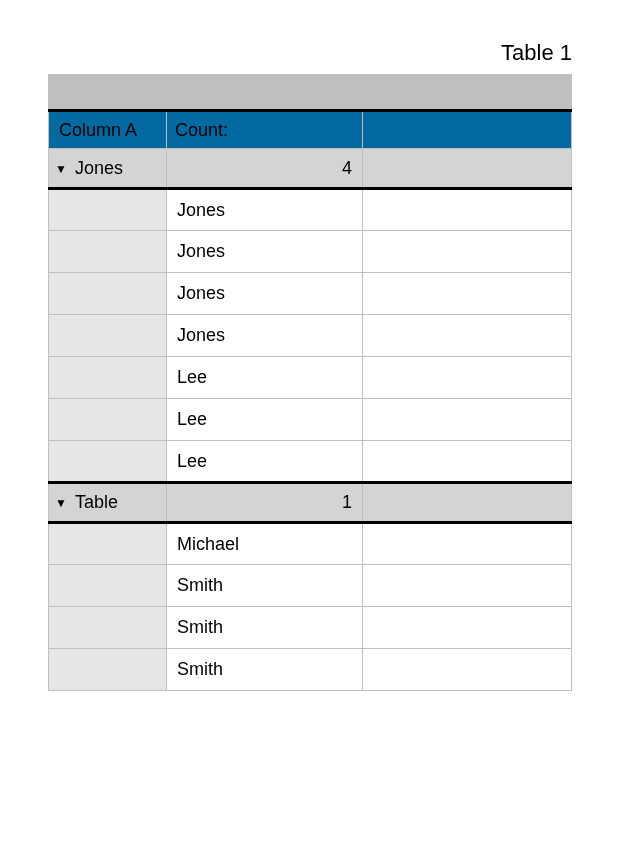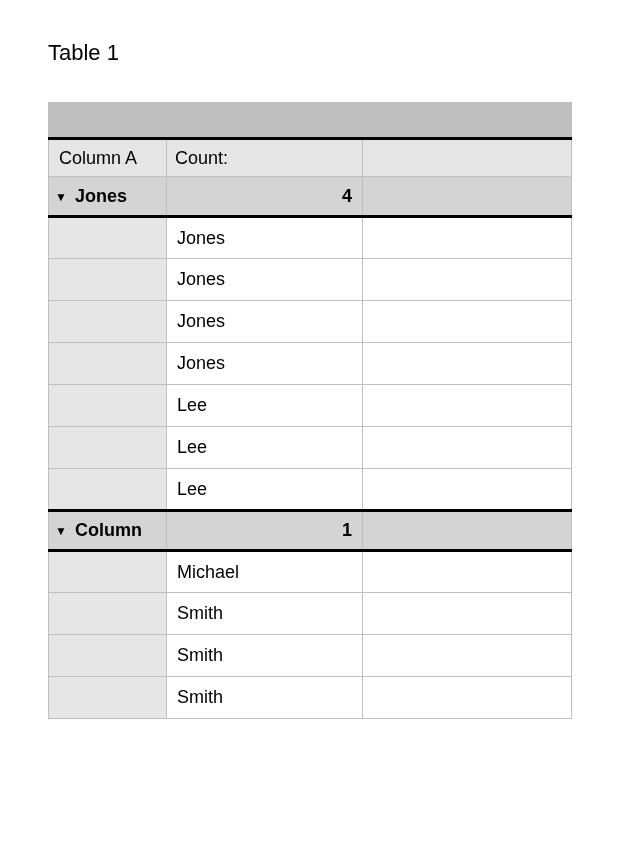--- a/index.html
+++ b/index.html
@@ -7,24 +7,24 @@
       margin: 0;
       padding: 0;
     }
     body {
       font-family: -apple-system, BlinkMacSystemFont, "Helvetica Neue", Arial, sans-serif;
       background: #ffffff;
       padding: 40px 48px;
       width: 620px;
     }
     .title {
-      text-align: left;
+      text-align: right;
       font-size: 22px;
       font-weight: 400;
-      margin-bottom: 36px;
+      margin-bottom: 8px;
       color: #000;
     }
     .table {
       width: 100%;
       border-collapse: collapse;
       table-layout: fixed;
     }
     .table td {
       border: 1px solid #bfbfbf;
       height: 42px;
@@ -38,38 +38,38 @@
     .col-a { width: 118px; }
     .col-b { width: 196px; }
     .col-c { width: auto; }
     
     .topbar td {
       background: #bfbfbf;
       border-bottom: 3px solid #000;
       height: 36px;
     }
     .header-row td {
-      background: #e5e5e5;
+      background: #0369a1;
       border-bottom: none;
       height: 38px;
     }
     .header-row .label-a {
       padding-left: 10px;
       font-size: 18px;
       color: #000;
     }
     .header-row .label-b {
       text-align: left;
       padding-right: 10px;
       font-size: 18px;
       color: #000;
     }
     .group-row td {
       background: #d4d4d4;
-      font-weight: 700;
+      font-weight: 400;
       border-bottom: 3px solid #000;
       height: 40px;
       margin-top: 8px;
     }
     .group-row .group-name {
       padding-left: 6px;
     }
     .group-row .group-name .tri {
       display: inline-block;
       margin-right: 8px;
@@ -150,21 +150,21 @@
         <td class="cell-a"></td>
         <td class="cell-b">Lee</td>
         <td class="cell-c"></td>
       </tr>
       <tr class="data-row">
         <td class="cell-a"></td>
         <td class="cell-b">Lee</td>
         <td class="cell-c"></td>
       </tr>
       <tr class="group-row after-data">
-        <td class="group-name"><span class="tri">▼</span><span>Column</span></td>
+        <td class="group-name"><span class="tri">▼</span><span>Table</span></td>
         <td class="group-count">1</td>
         <td></td>
       </tr>
       <tr class="data-row">
         <td class="cell-a"></td>
         <td class="cell-b">Michael</td>
         <td class="cell-c"></td>
       </tr>
       <tr class="data-row">
         <td class="cell-a"></td>

